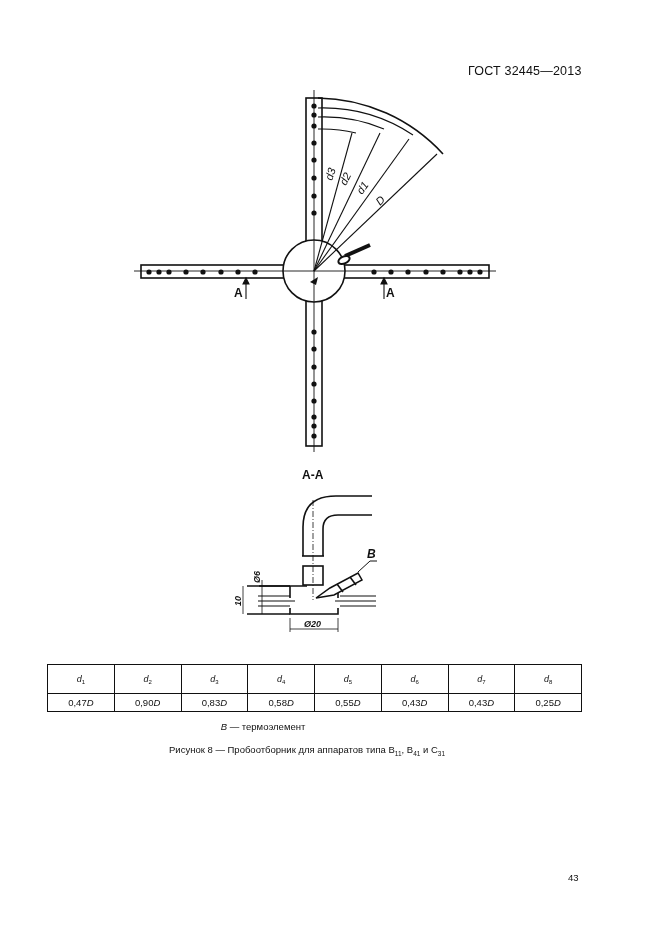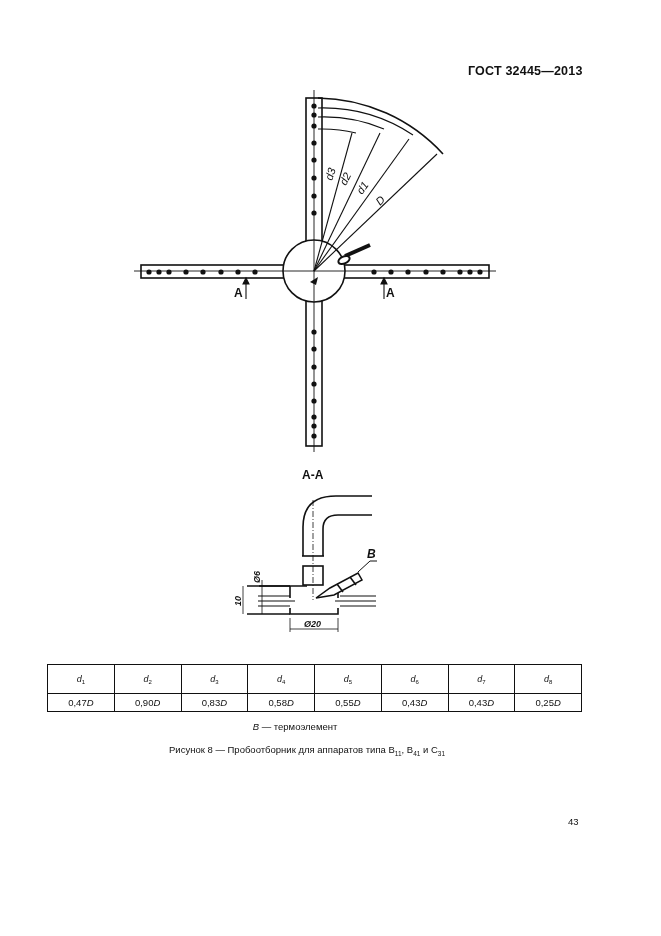--- a/index.html
+++ b/index.html
@@ -1,29 +1,29 @@
 <!DOCTYPE html>
 <html><head>
   <meta charset="utf-8">
   <style>
     html, body { margin: 0; padding: 0; background: #ffffff; }
     body { width: 661px; height: 936px; position: relative; overflow: hidden;
            font-family: "Liberation Sans", sans-serif; color: #111; }
-    .std { position: absolute; left: 468px; top: 64px; font-size: 12.5px; font-weight: bold; letter-spacing: 0.2px; }
+    .std { position: absolute; left: 468px; top: 64px; font-size: 12.5px; font-weight: normal; letter-spacing: 0.2px; }
     .drawing { position: absolute; left: 0; top: 0; width: 661px; height: 650px; }
     table.dtab { position: absolute; left: 47px; top: 664px; width: 535px; border-collapse: collapse; font-size: 9.5px; }
     table.dtab td { border: 1.2px solid #111; text-align: center; width: 12.5%; }
     table.dtab tr.h td { height: 26px; font-style: italic; font-size: 9px; }
     table.dtab tr.v td { height: 15px; }
     .sub { font-size: 6px; vertical-align: -2px; font-style: normal; }
     .it { font-style: italic; }
-    .legend { position: absolute; left: 0; width: 526px; top: 721px; text-align: center; font-size: 9.5px; padding-left: 32px; }
+    .legend { position: absolute; left: 0; width: 526px; top: 721px; text-align: center; font-size: 9.5px; }
     .caption { position: absolute; left: 169px; top: 744px; font-size: 9.5px; }
     .caption sub { font-size: 6.5px; }
-    .pagenum { position: absolute; left: 568px; top: 816px; font-size: 9.5px; }
+    .pagenum { position: absolute; left: 568px; top: 872px; font-size: 9.5px; }
   </style>
 </head>
 <body>
 
 <div class="std">ГОСТ 32445—2013</div>
 
 <svg class="drawing" viewBox="0 0 661 650" width="661" height="650">
   <g stroke="#111" fill="none" stroke-width="1.6">
 
     <rect x="306" y="98" width="16" height="148"></rect>

